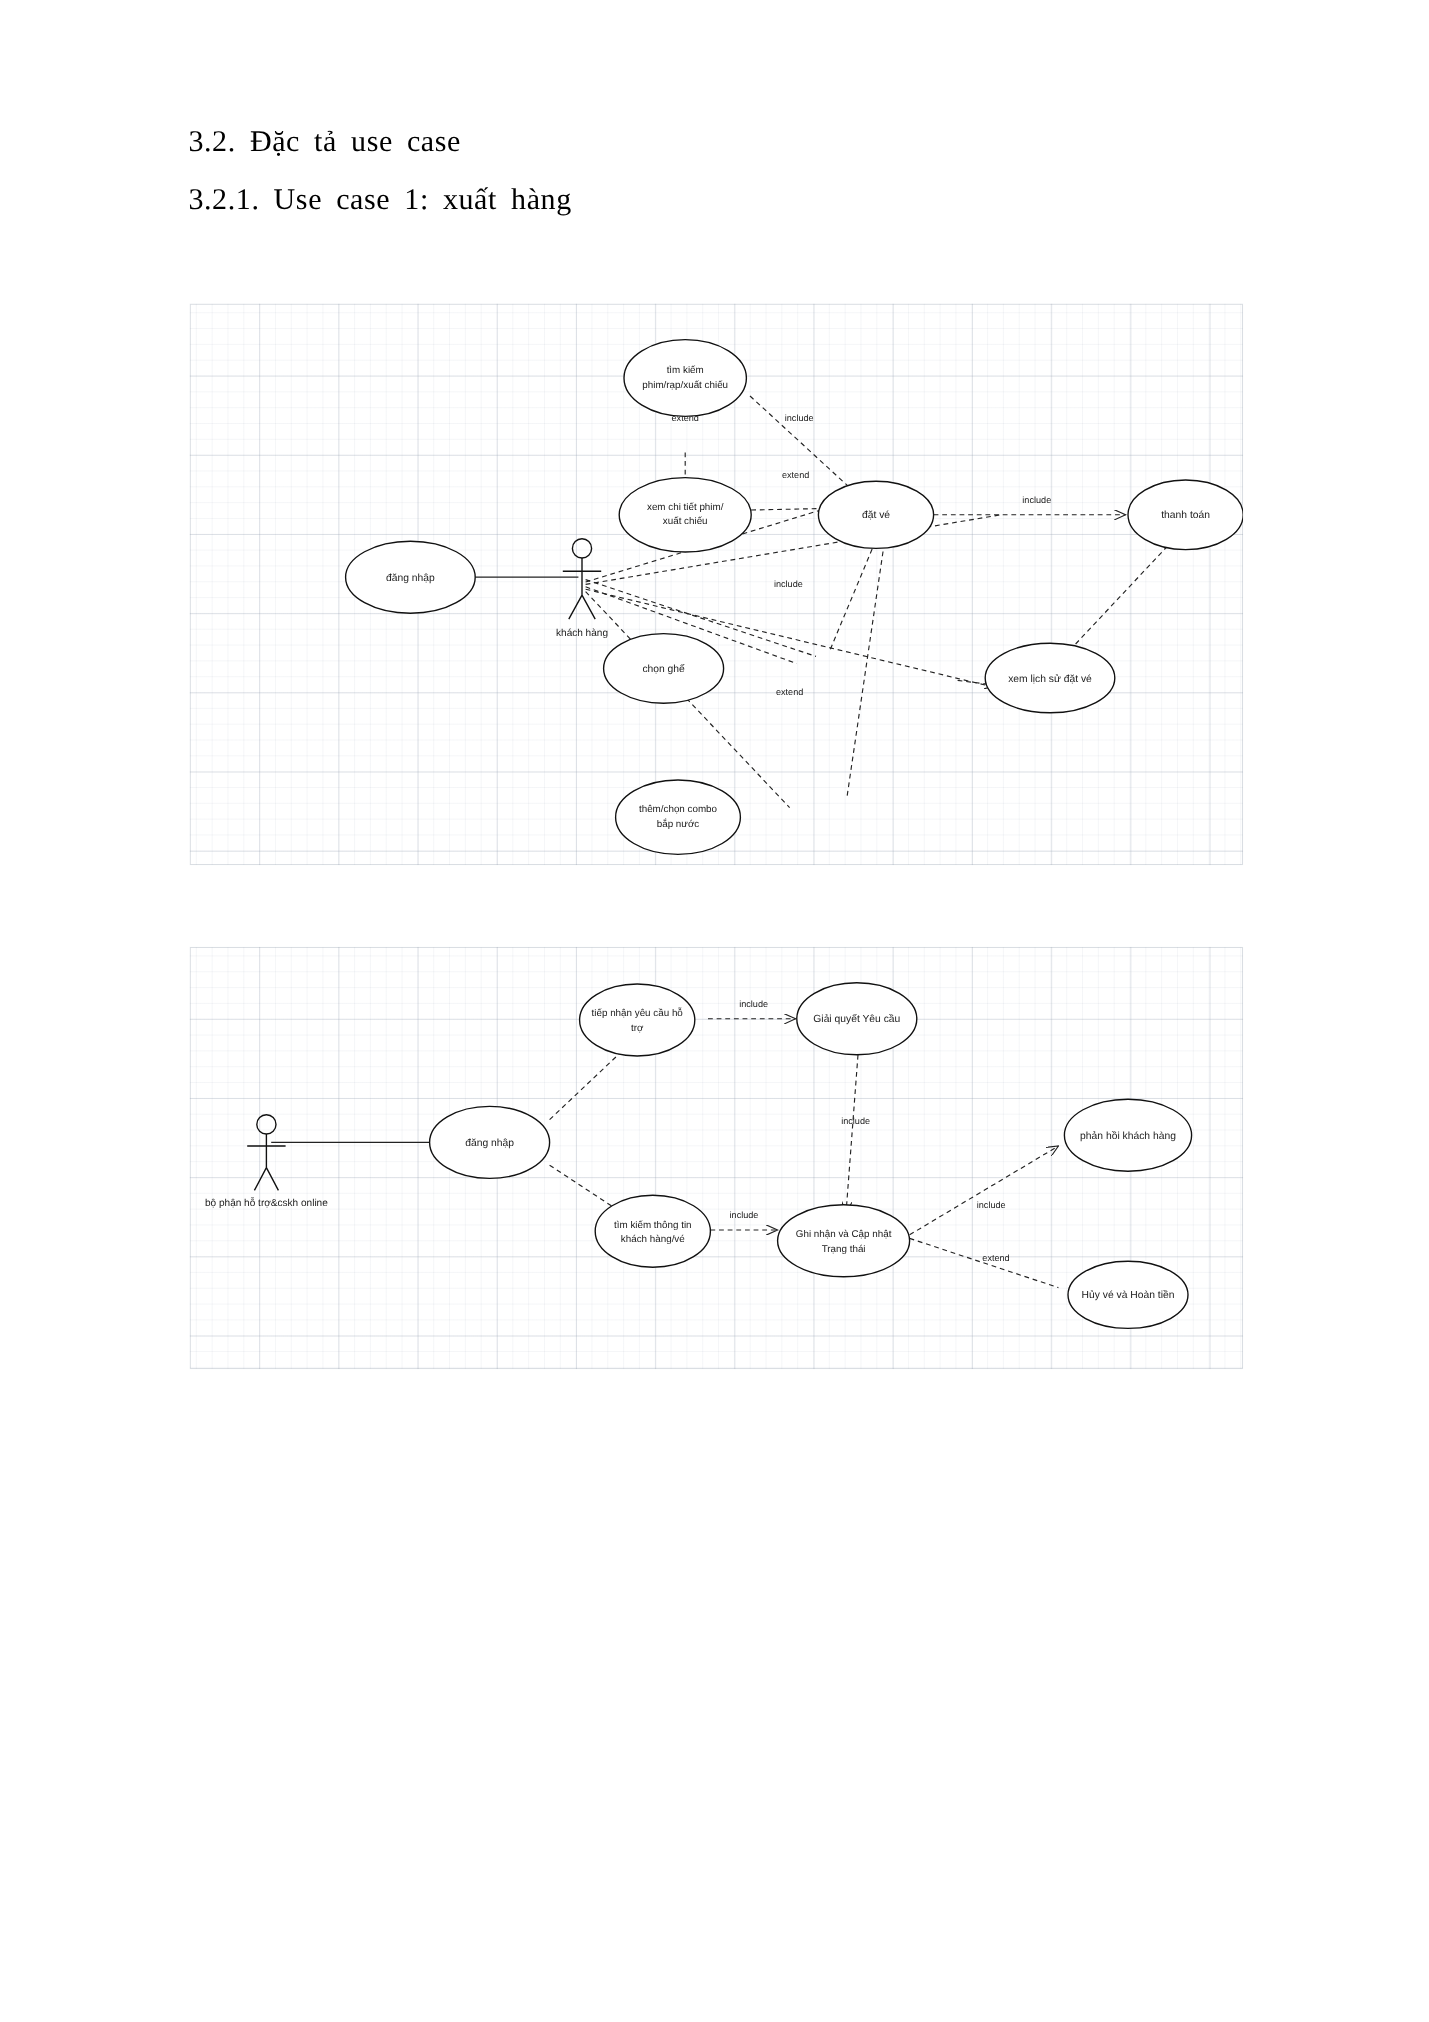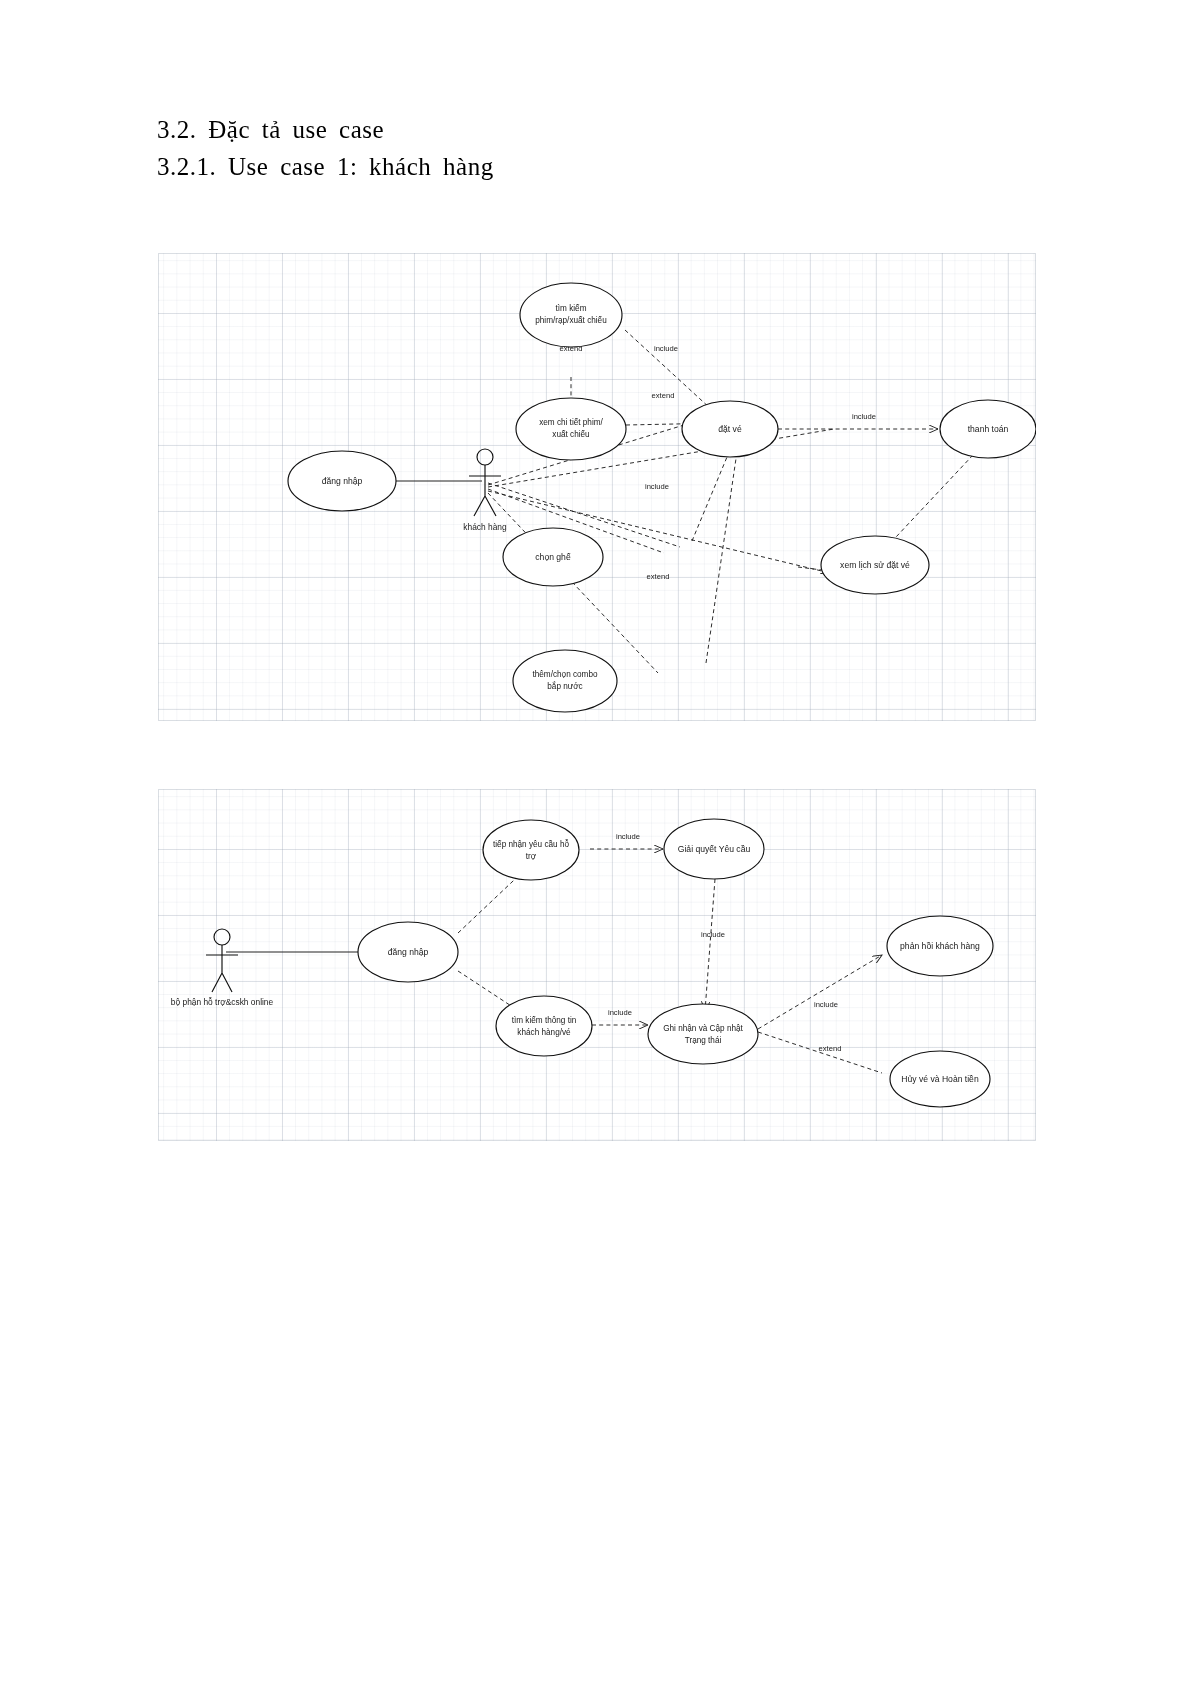--- a/index.html
+++ b/index.html
@@ -14,21 +14,21 @@
 
   .heading{
     position:absolute;
     font-family:"Liberation Serif", serif;
     font-size:25px;
     color:#000;
     letter-spacing:0.5px;
     word-spacing:5px;
     white-space:nowrap;
   }
-  #h-32{left:157px;top:116px;}
+  #h-32{left:157px;top:105px;}
   #h-321{left:157px;top:153px;}
   #h-322{left:157px;top:744px;}
 
   .diagram{
     position:absolute;
     background:#ffffff;
     overflow:hidden;
   }
   #diagram1{left:158px;top:253px;width:878px;height:468px;}
   #diagram2{left:158px;top:789px;width:878px;height:352px;}
@@ -54,21 +54,21 @@
   path.assoc{stroke:#222;stroke-width:1.05;fill:none;}
   path.dep{stroke:#222;stroke-width:0.95;fill:none;stroke-dasharray:4 3.2;}
   .actor{stroke:#111;stroke-width:1.15;fill:none;}
 </style>
 </head>
 <body>
 
 <div class="page">
 
   <div class="heading" id="h-32">3.2.  Đặc  tả  use  case</div>
-  <div class="heading" id="h-321">3.2.1.  Use  case  1:  khách  hàng</div>
+  <div class="heading" id="h-321">3.2.1.  Use  case  1:  xuất  hàng</div>
 
   <div class="diagram" id="diagram1">
     <div class="grid"></div>
     <div class="frame"></div>
     <svg width="878" height="468" viewBox="0 0 878 468">
       <defs>
         <marker id="oarrow" markerWidth="11" markerHeight="9" refX="10" refY="4.5" orient="auto">
           <path d="M0,0 L10,4.5 L0,9" fill="none" stroke="#222" stroke-width="1"></path>
         </marker>
       </defs>

